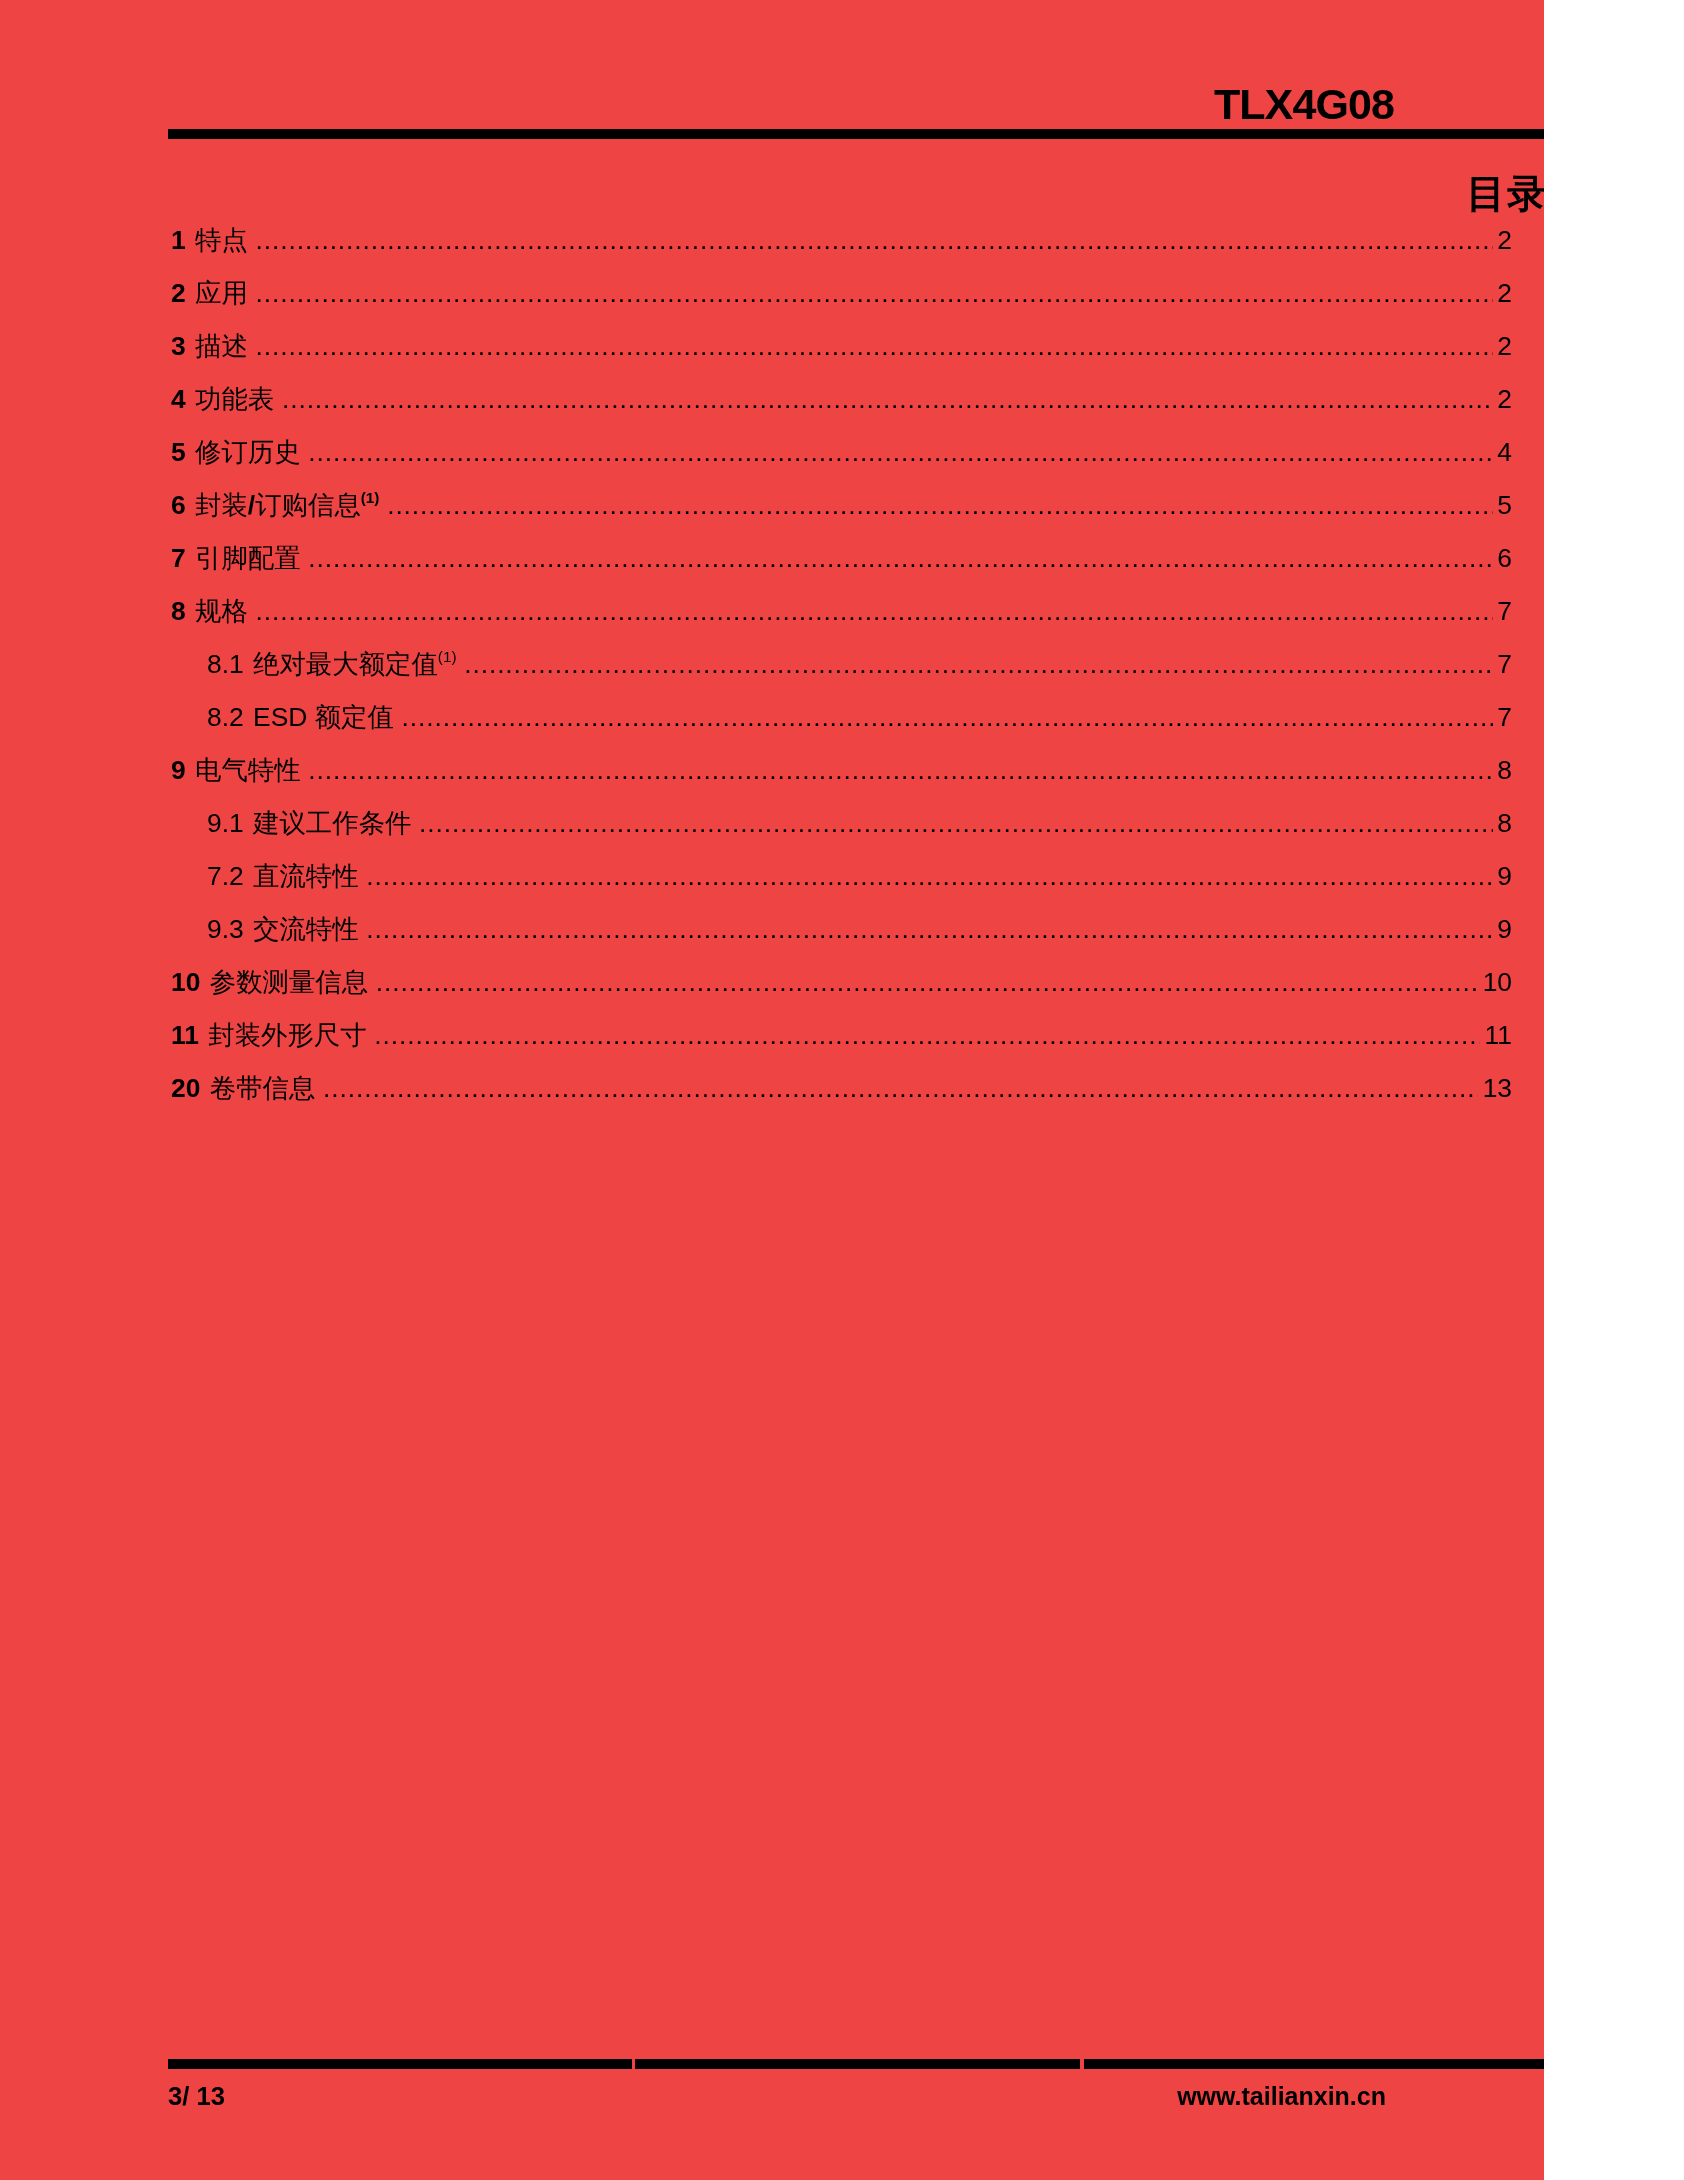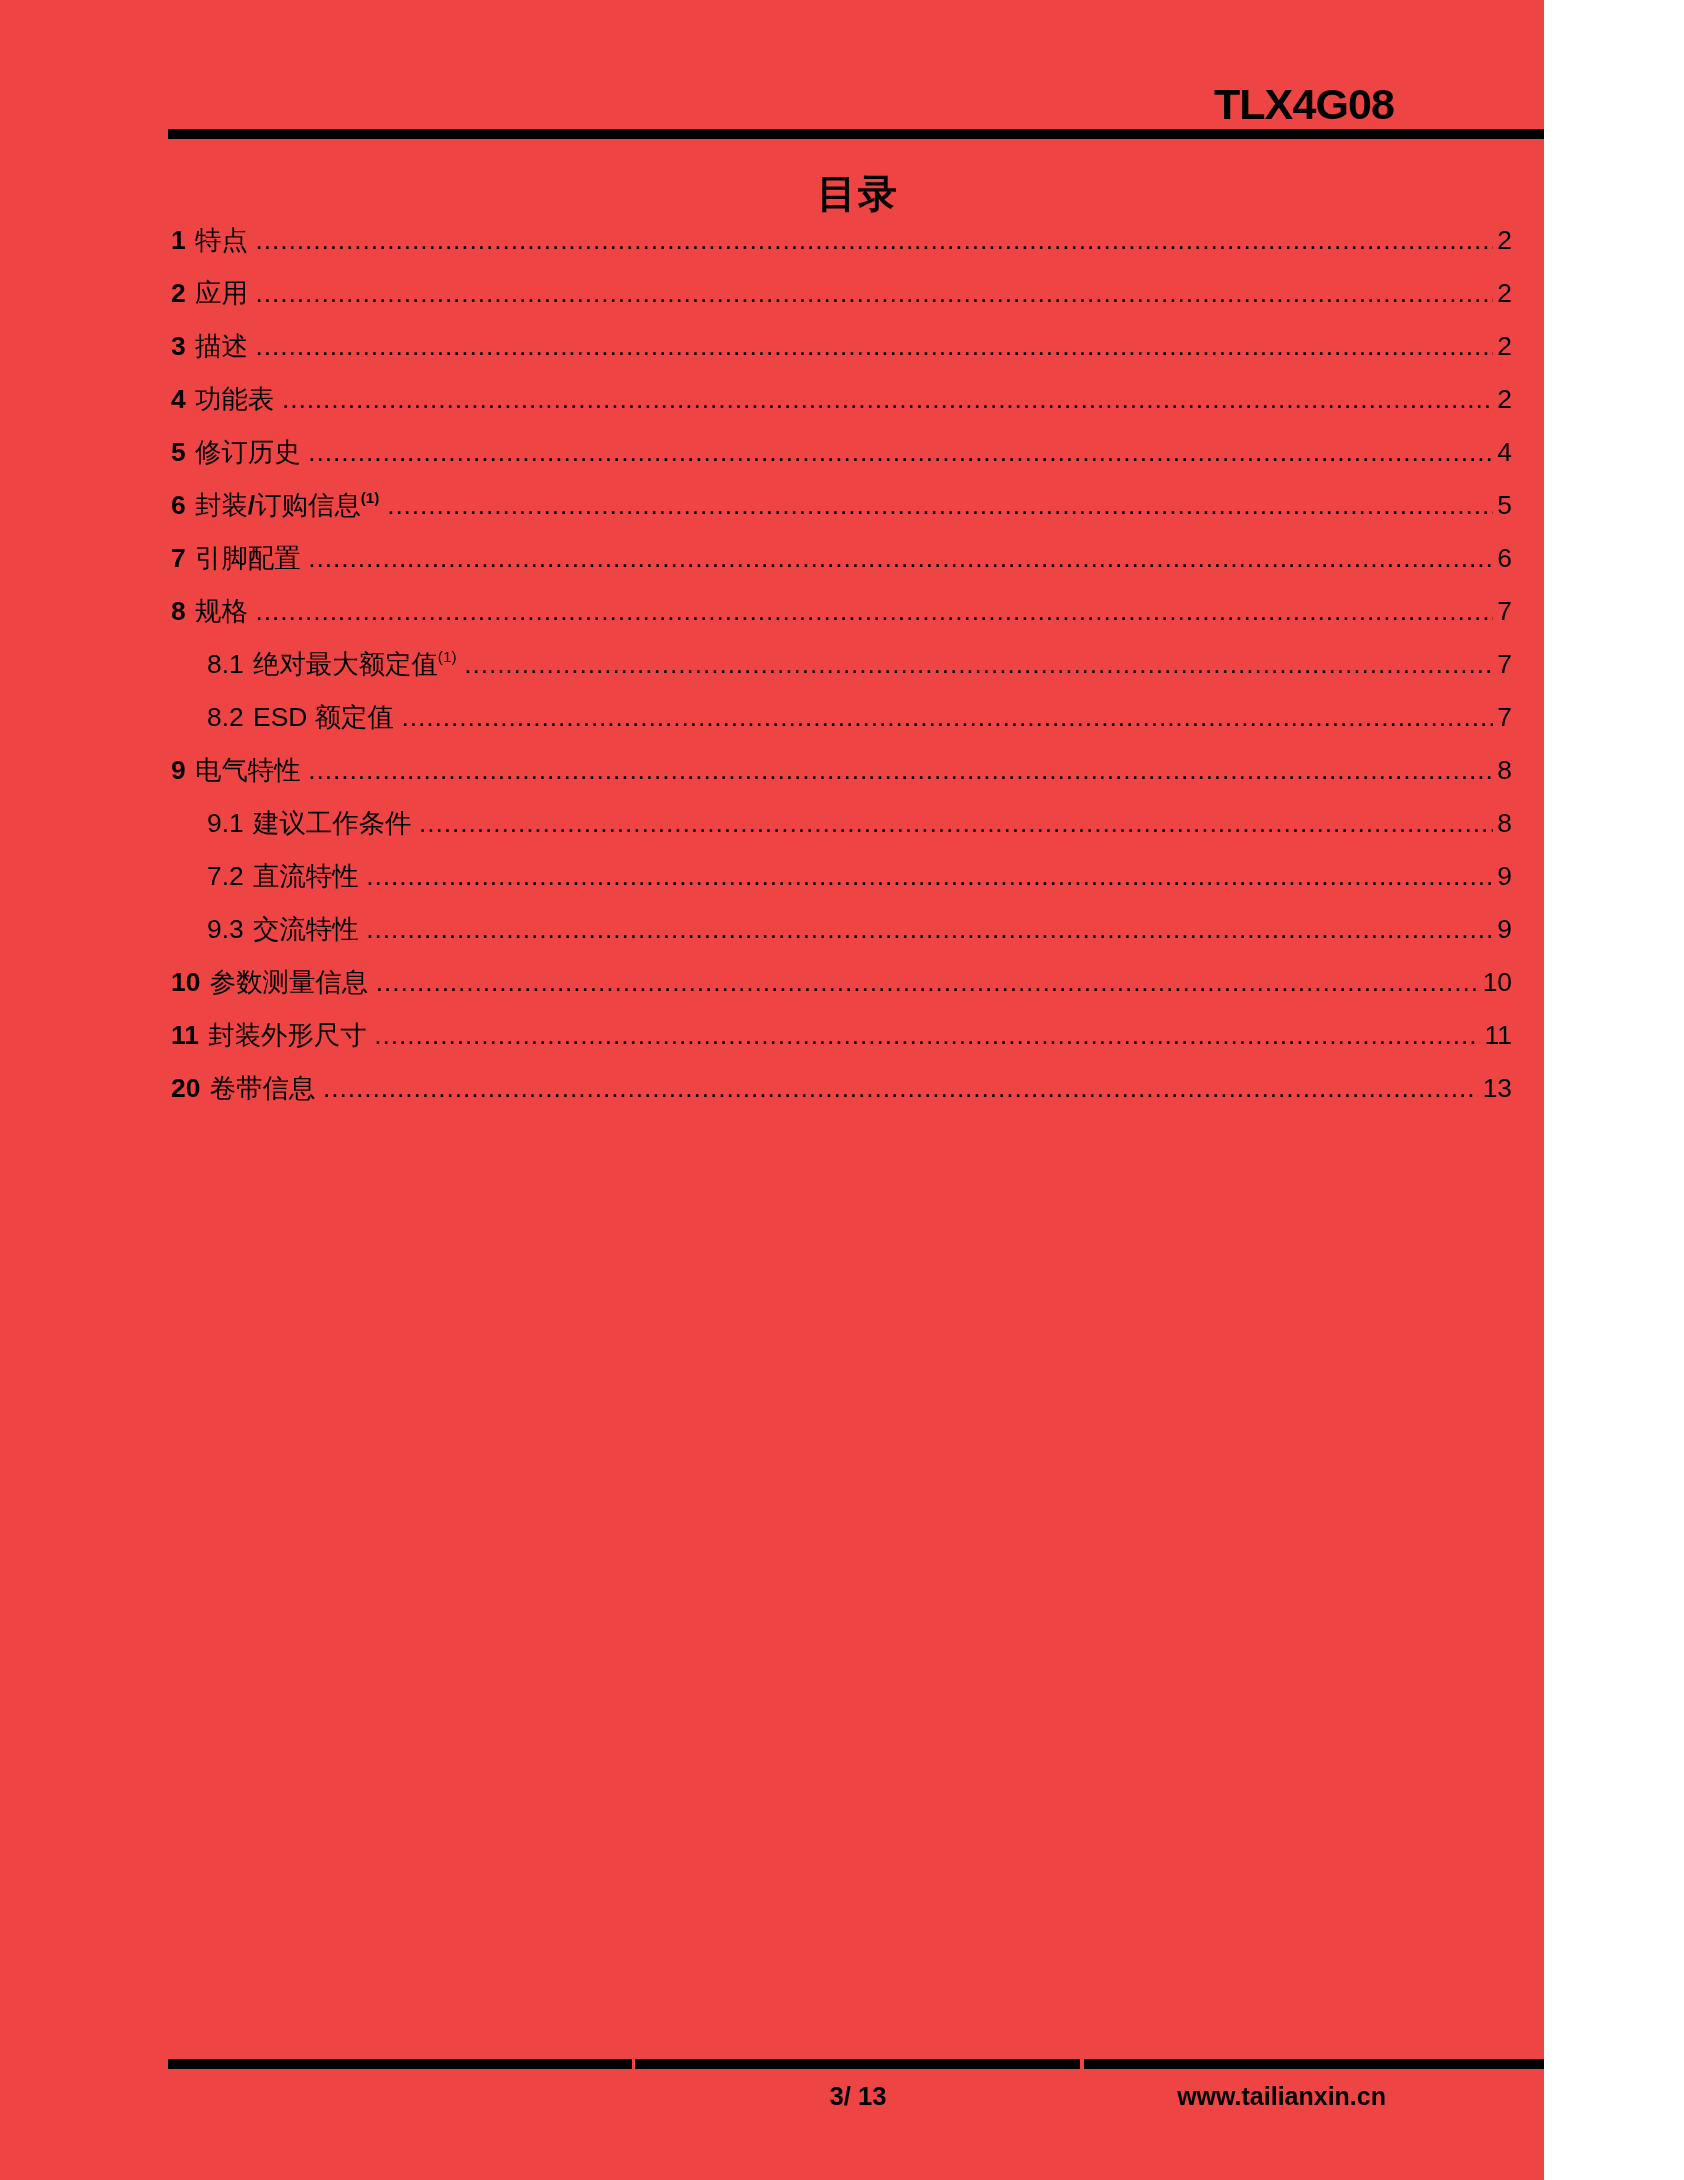--- a/index.html
+++ b/index.html
@@ -36,21 +36,21 @@
     height: 10.2px;
     background: #000000;
   }
 
   
   .toc-title {
     position: absolute;
     left: 168px;
     top: 171px;
     width: 1380px;
-    text-align: center;
+    text-align: right;
     font-size: 39px;
     font-weight: 700;
     line-height: 46px;
     letter-spacing: 1.7px;
   }
   .toc-list {
     position: absolute;
     left: 171px;
     top: 214px;
     width: 1341px;
@@ -101,21 +101,21 @@
     height: 100%;
   }
   .footer-rule .seg1 { width: 464px; margin-right: 3.4px; }
   .footer-rule .seg2 { width: 445px; margin-right: 3.4px; }
   .footer-rule .seg3 { width: 463px; }
   .footer-page {
     position: absolute;
     left: 168px;
     top: 2078px;
     width: 1380px;
-    text-align: center;
+    text-align: left;
     font-size: 25.6px;
     font-weight: 700;
     line-height: 36px;
   }
   .footer-site {
     position: absolute;
     right: 158px;
     top: 2078px;
     font-size: 25px;
     font-weight: 700;

